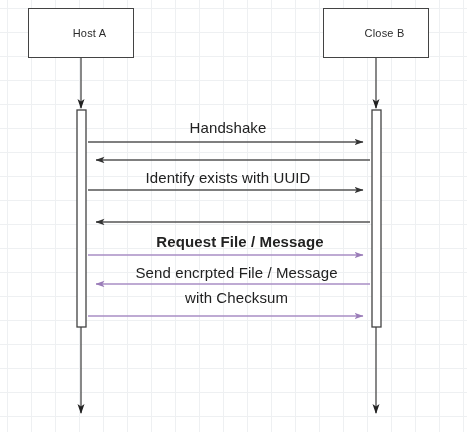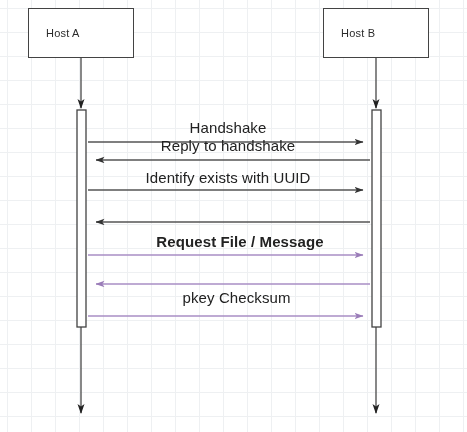--- a/index.html
+++ b/index.html
@@ -27,20 +27,21 @@
     width: 467px;
     height: 432px;
   }
   .lifeline-box {
     position: absolute;
     box-sizing: border-box;
     background: #ffffff;
     border: 1.3px solid #434343;
     display: flex;
     align-items: center;
+    justify-content: center;
     padding-left: 17px;
   }
   .lifeline-box-label {
     font-size: 11px;
     color: #2b2b2b;
     letter-spacing: 0.2px;
     white-space: nowrap;
   }
   .msg-label {
     position: absolute;
@@ -100,31 +101,30 @@
     <line x1="370" y1="284" x2="96" y2="284" stroke="#a98ec4" stroke-width="1.4" marker-end="url(#arrow-purple)"></line>
 
     <line x1="88" y1="316" x2="363" y2="316" stroke="#a98ec4" stroke-width="1.4" marker-end="url(#arrow-purple)"></line>
   </svg>
 
   <div class="lifeline-box" style="left:28px; top:8px; width:106px; height:50px;">
     <span class="lifeline-box-label">Host A</span>
   </div>
 
   <div class="lifeline-box" style="left:323px; top:8px; width:106px; height:50px;">
-    <span class="lifeline-box-label">Host B</span>
+    <span class="lifeline-box-label">Close B</span>
   </div>
 
   <div class="msg-label" style="left:228px; top:122px;">Handshake</div>
 
-  <div class="msg-label" style="left:228px; top:140px;">Reply to handshake</div>
 
   <div class="msg-label" style="left:228px; top:172px;">Identify exists with UUID</div>
 
 
   <div class="msg-label" style="left:240px; top:236px;font-weight:bold;">Request File / Message</div>
 
   <div class="msg-label" style="left:228px; top:254px;">
-    <br>
-    <span>pkey Checksum</span>
+    <span>Send encrpted File / Message</span><br>
+    <span>with Checksum</span>
   </div>
 
 
 </div>
 
 </body></html>

